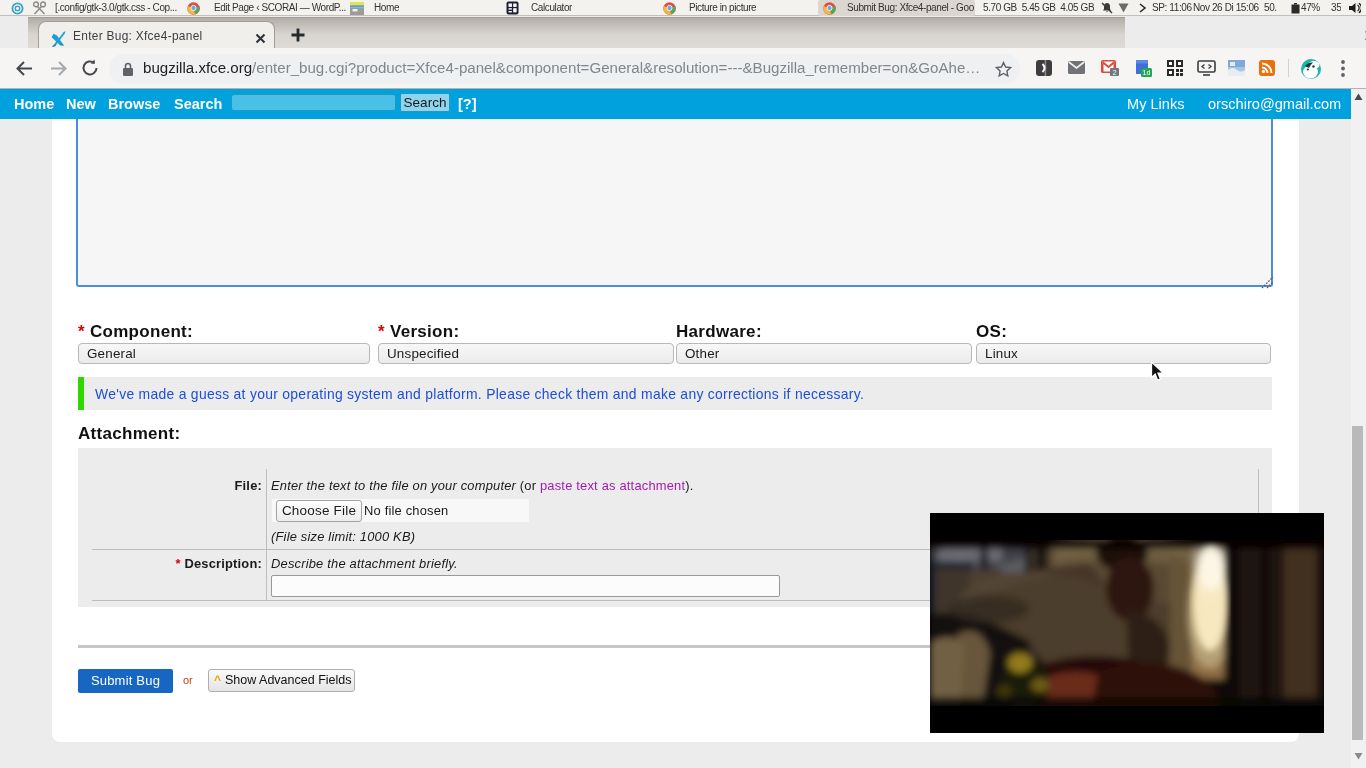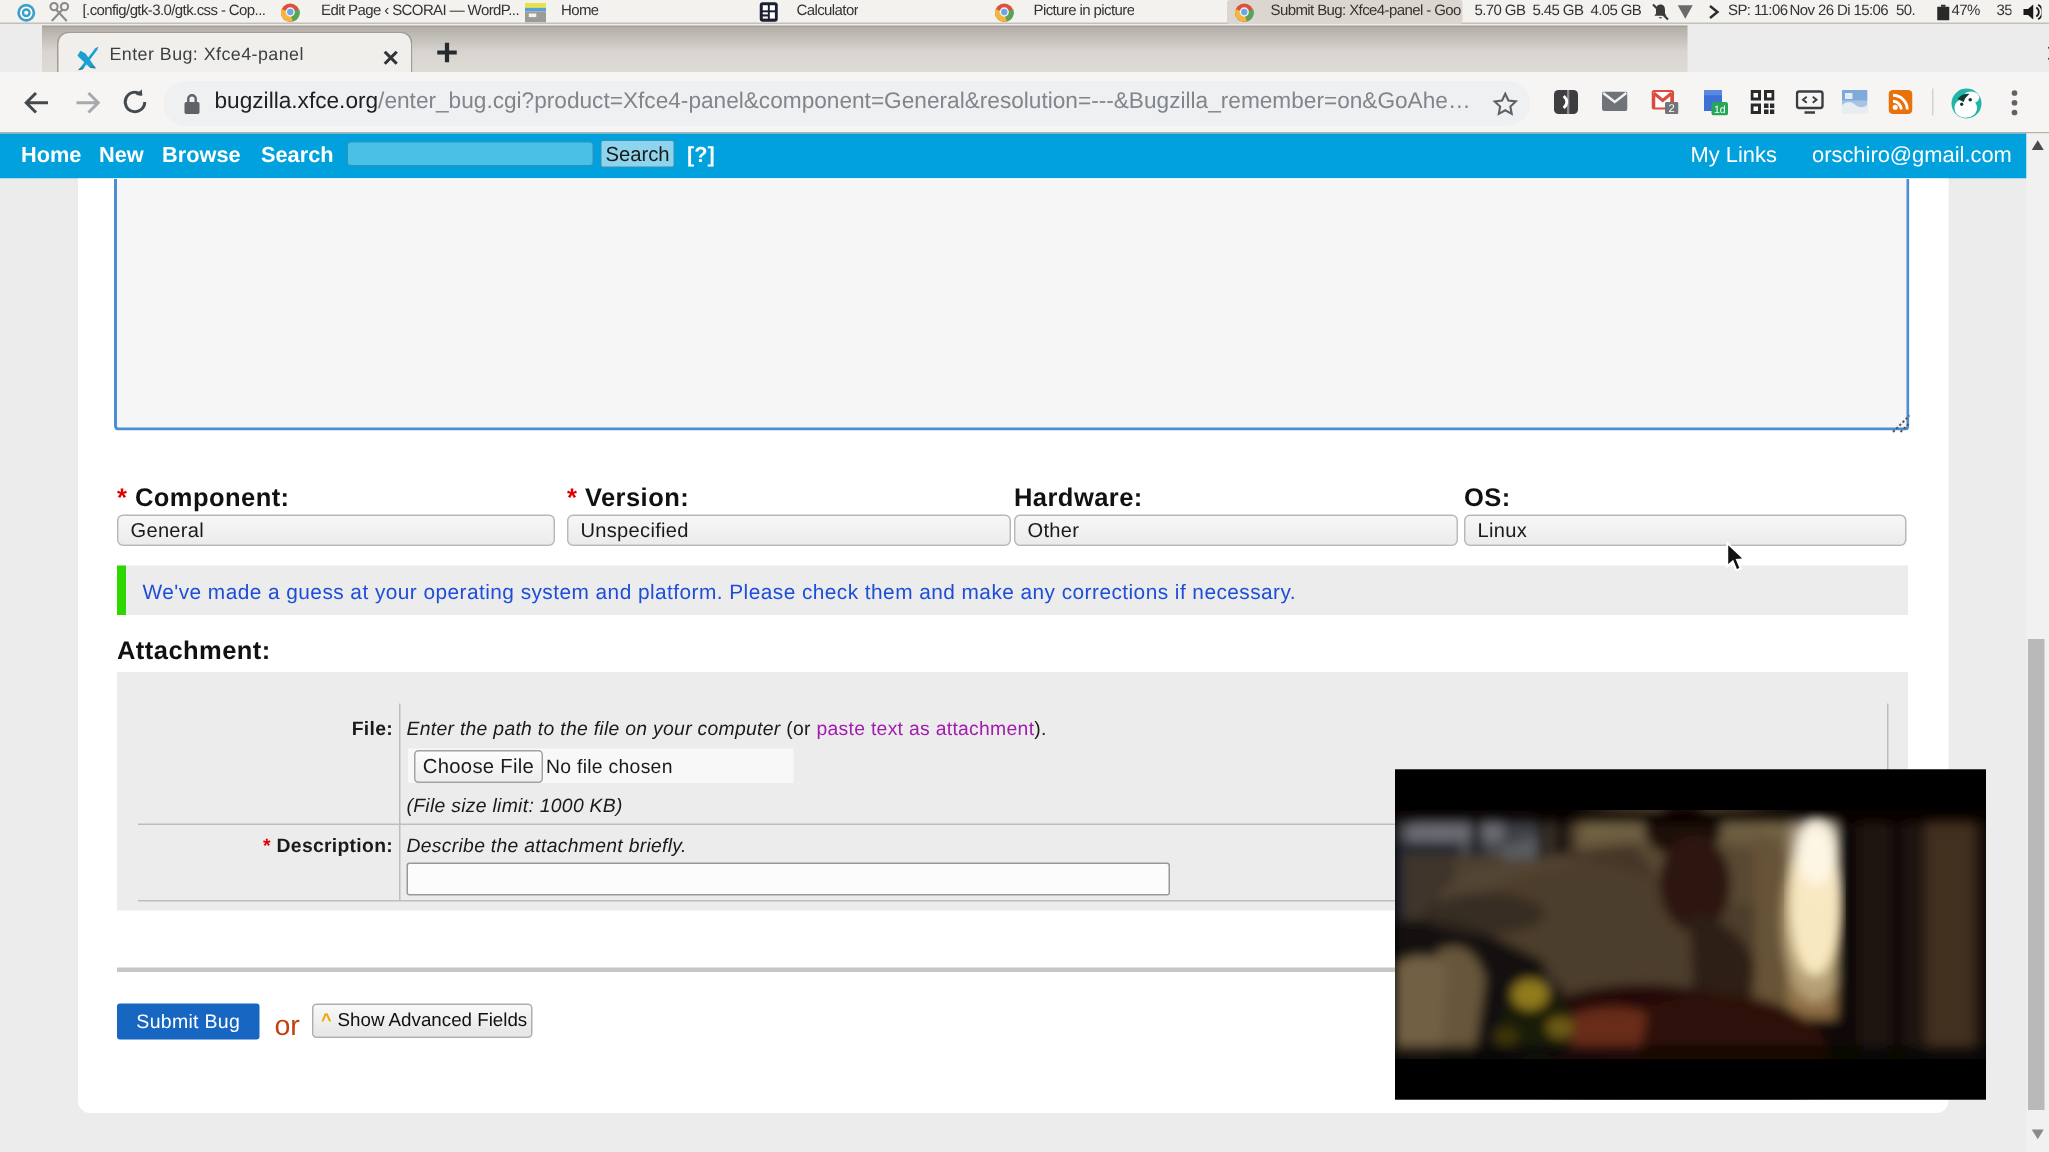--- a/index.html
+++ b/index.html
@@ -46,21 +46,21 @@
 .ital { font-style:italic; }
 #attbox .txt { position:absolute; font-size:12.9px; color:#1a1a1a; letter-spacing:0.2px; white-space:nowrap; }
 .blue { color:#1f6fd5; }
 
 #filewhite { position:absolute; left:194px; top:51px; width:257px; height:23px; background:#f8f8f8; }
 #choosebtn { position:absolute; left:198px; top:52px; width:86px; height:22px; background:linear-gradient(#fdfdfd,#ededed); border:1px solid #a2a2a2; border-radius:3px; font-size:13.5px; color:#1c1c1c; text-align:center; line-height:20px; letter-spacing:0.2px;}
 #descinput { position:absolute; left:193px; top:127px; width:509px; height:22px; background:#fcfcfc; border:1px solid #989898; border-radius:2px; }
 
 #hr { position:absolute; left:26px; top:526px; width:1194px; height:2.5px; background:#c6c6c6; }
 #submitbtn { position:absolute; left:26px; top:550px; width:95px; height:24px; background:#1766c2; border-radius:2px; color:#fff; font-size:13px; text-align:center; line-height:24px; letter-spacing:0.2px; }
-#orword { position:absolute; left:131px; top:555px; font-size:19px; color:#c2410c; }
+#orword { position:absolute; left:131px; top:555px; font-size:11px; color:#c2410c; }
 #advbtn { position:absolute; left:156px; top:550px; white-space:nowrap; width:147px; height:23px; background:linear-gradient(#f9f9f9,#e5e5e5); border:1px solid #aeaeae; border-radius:3px; font-size:12.5px; color:#111; line-height:21px; }
 #advbtn .caret { color:#f0a500; font-weight:700; margin:0 4px 0 5px; font-size:12px; }
 
 
 #sbar { position:absolute; left:1351px; top:89px; width:15px; height:679px; background:#f1f1f1; }
 #sthumb { position:absolute; left:1px; top:337px; width:11px; height:314px; background:#b9b9b9; }
 
 
 #pip { position:absolute; left:930px; top:513px; width:394px; height:220px; background:#000; }
 </style>
@@ -292,21 +292,21 @@
       </div>
 
     <div class="flabel" style="left:26px;top:305px">Attachment:</div>
 
     <div id="attbox">
       <div class="tline" style="left:188px;top:21px;width:1px;height:131px"></div>
       <div class="tline" style="left:1180px;top:21px;width:1px;height:131px"></div>
       <div class="tline" style="left:14px;top:101px;width:1166px;height:1px"></div>
       <div class="tline" style="left:14px;top:152px;width:1166px;height:1px"></div>
       <div class="txt" style="left:0;top:30px;width:184px;text-align:right;font-weight:700">File:</div>
-      <div class="txt" style="left:193px;top:30px"><span class="ital">Enter the path to the file on your computer</span> (or <span class="blue" style="color:#a21caf">paste text as attachment</span>).</div>
+      <div class="txt" style="left:193px;top:30px"><span class="ital">Enter the text to the file on your computer</span> (or <span class="blue" style="color:#a21caf">paste text as attachment</span>).</div>
       <div id="filewhite"></div>
       <div id="choosebtn">Choose File</div>
       <div class="txt" style="left:286px;top:55px">No file chosen</div>
       <div class="txt ital" style="left:193px;top:81px">(File size limit: 1000 KB)</div>
       <div class="txt" style="left:0;top:108px;width:184px;text-align:right"><span class="req" style="font-weight:700">*</span> <b>Description:</b></div>
       <div class="txt ital" style="left:193px;top:108px">Describe the attachment briefly.</div>
       <div id="descinput"></div>
     </div>
 
     <div id="hr"></div>

